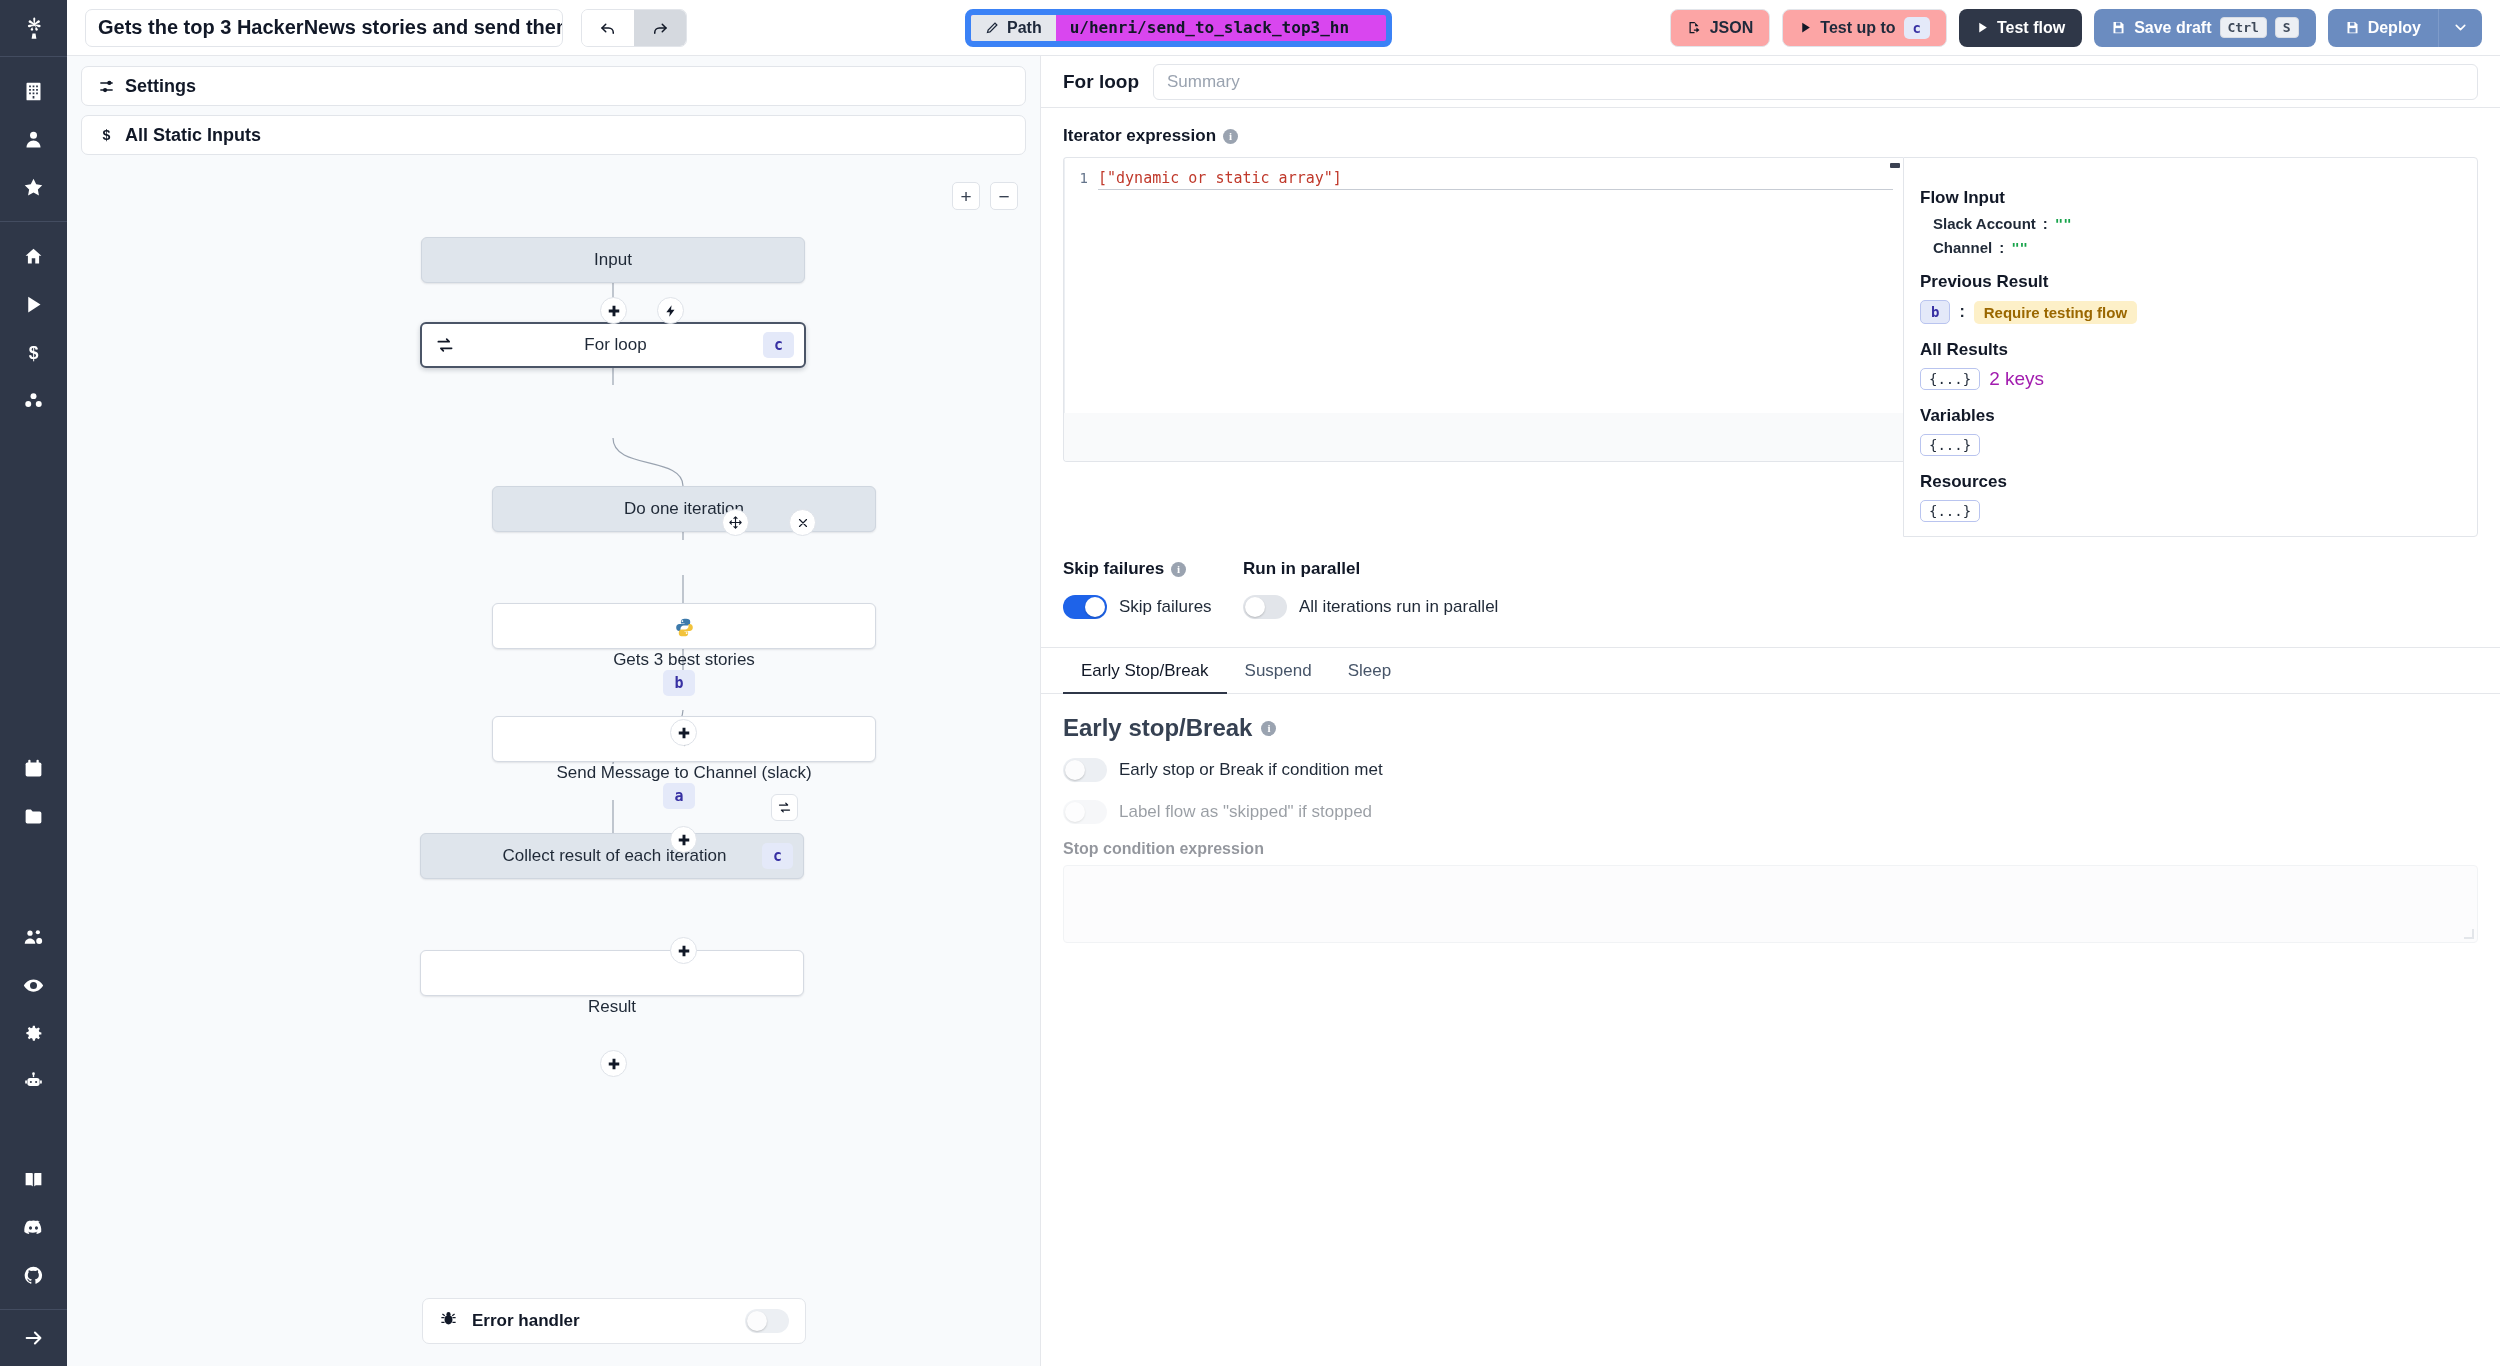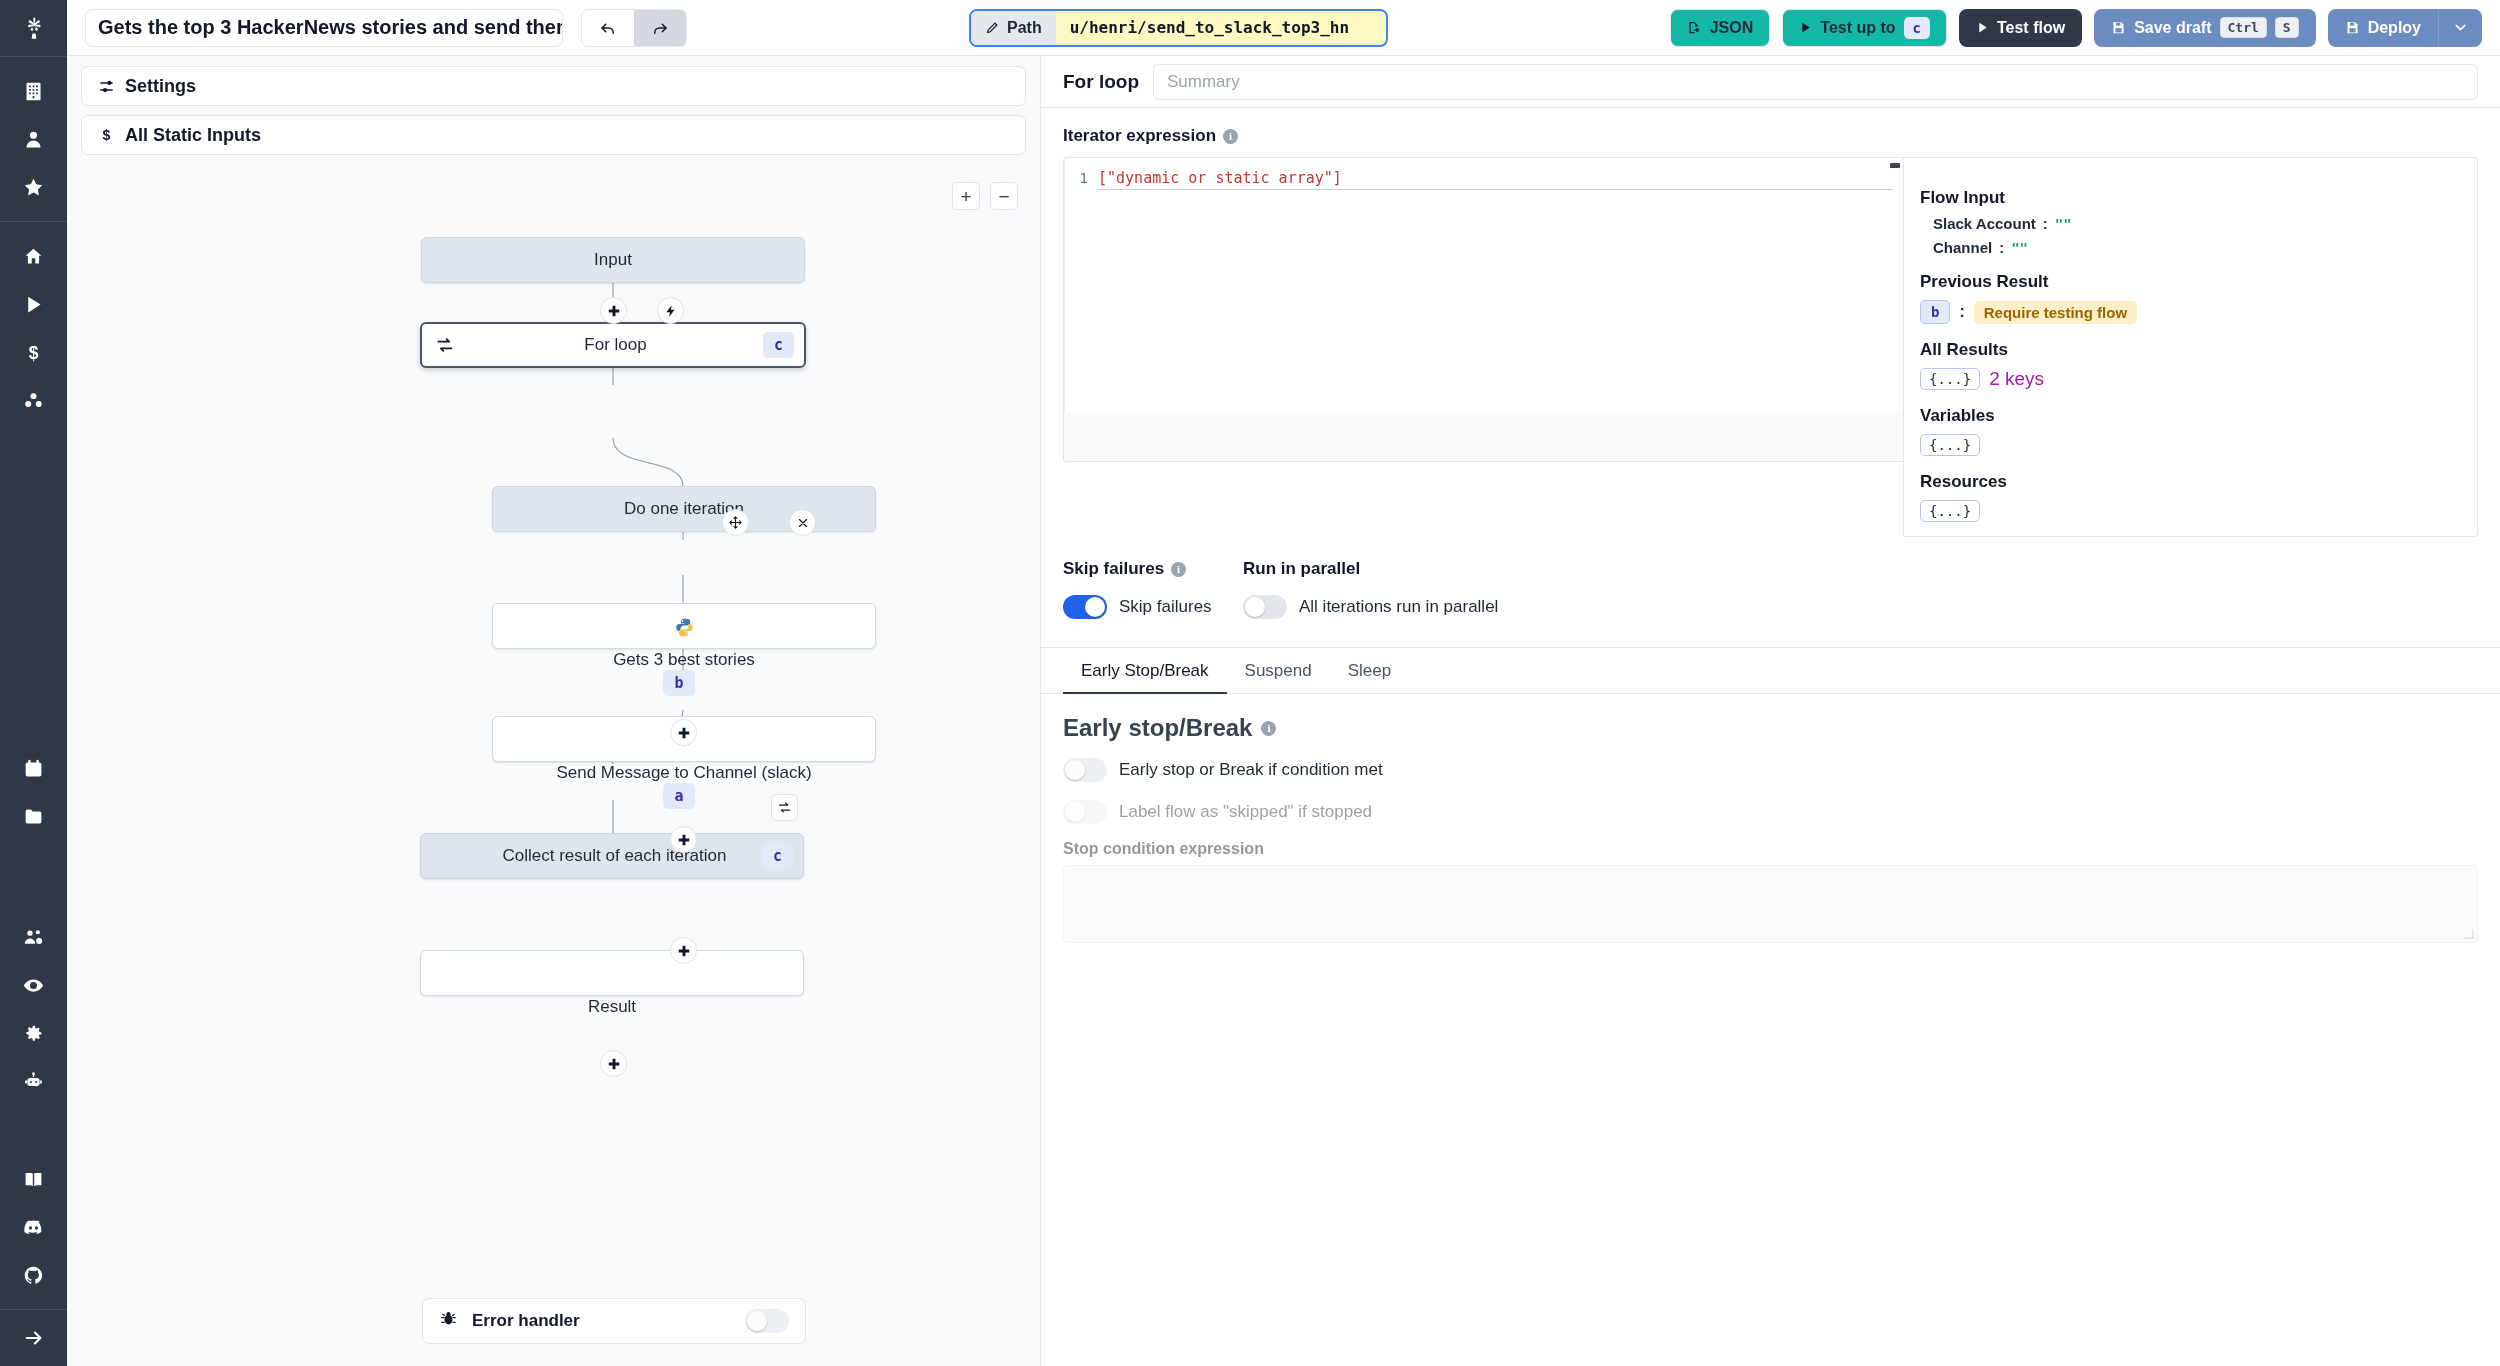--- a/index.html
+++ b/index.html
@@ -42,38 +42,38 @@
     width: 478px; height: 38px; border: 1px solid #e2e5ea; border-radius: 7px;
     padding: 0 12px; font-size: 20px; font-weight: 700; color: #111827;
     font-family: "Liberation Sans", sans-serif; outline: none; background:#fff;
     white-space: nowrap; overflow: hidden; display:flex; align-items:center;
   }
   .undo-redo { display: flex; border: 1px solid #e2e5ea; border-radius: 7px; overflow: hidden; height: 38px; margin-left:6px;}
   .ur-btn { width: 52px; height: 36px; display: flex; align-items: center; justify-content: center; cursor: pointer; background: #fff; color:#111827; }
   .ur-btn.active { background: #d5d9df; }
   .topbar-center { flex: 1 1 auto; display: flex; justify-content: center; }
   .path-wrap {
-    display: flex; align-items: stretch; border: 2px solid #3b82f6; border-radius: 8px;
-    height: 38px; overflow: hidden; background: #fef9c3;
+    display: flex; align-items: stretch; border: 6px solid #3b82f6; border-radius: 8px;
+    height: 38px; overflow: hidden; background: #d946ef;
   }
   .path-label {
     background: #e4e7ec; display: flex; align-items: center; gap: 7px;
     padding: 0 14px; font-size: 16px; font-weight: 600; color: #1e293b;
   }
   .path-value {
     display:flex; align-items:center; padding: 0 14px; font-size: 16px; color: #111827;
     font-family: "DejaVu Sans Mono", monospace; min-width: 330px; font-weight: bold;
   }
   .topbar-right { display: flex; align-items: center; gap: 12px; }
   .btn {
     height: 38px; border-radius: 8px; display: flex; align-items: center; gap: 8px;
     padding: 0 16px; font-size: 16px; font-weight: 600; cursor: pointer; white-space: nowrap;
     border: 1px solid transparent;
   }
-  .btn-outline { background: #14b8a6; border-color: #e2e5ea; color: #1e293b; }
+  .btn-outline { background: #fca5a5; border-color: #e2e5ea; color: #1e293b; }
   .btn-dark { background: #2f3748; color: #fff; }
   .btn-blue { background: #6b8cc0; color: #fff; justify-content: space-between; }
   .badge-key {
     background: #e4e9f9; color: #3730a3; border-radius: 5px;
     font-size: 14px; font-weight: 700; padding: 3px 9px; font-family: "DejaVu Sans Mono", monospace;
   }
   .kbd {
     background: #eceff4; color: #3f4a5a; border-radius: 4px; border:1px solid #d7dce4;
     font-size: 13px; padding: 2px 7px; font-family: "DejaVu Sans Mono", monospace;
   }

